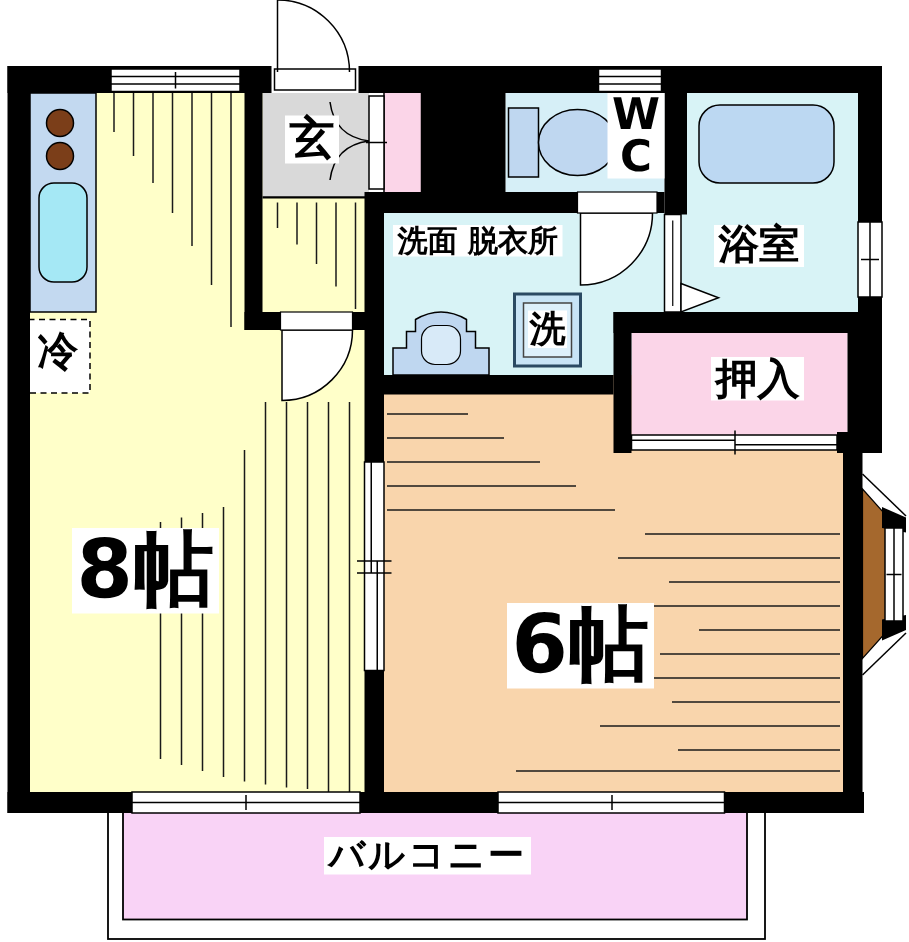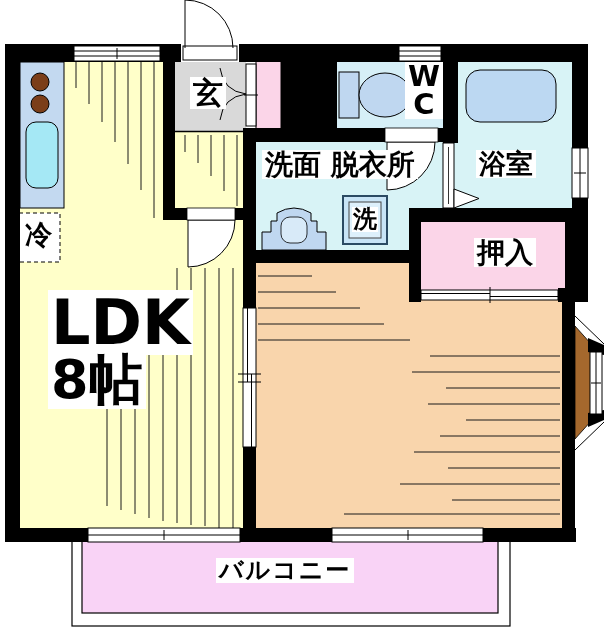--- a/index.html
+++ b/index.html
@@ -201,26 +201,26 @@
     <polygon points="575,326 592,345 592,420 575,439" fill="#A5682D" stroke="#000" stroke-width="0.8"></polygon>
     <polygon points="588,338 604,345 604,355 588,352" fill="#000"></polygon>
     <polygon points="588,413 604,410 604,420 588,427" fill="#000"></polygon>
     <rect x="590" y="352" width="12" height="62" fill="#fff" stroke="#000" stroke-width="1"></rect>
     <line x1="596" y1="352" x2="596" y2="414" stroke="#000" stroke-width="1"></line>
     <line x1="591" y1="383" x2="601" y2="383" stroke="#000" stroke-width="1"></line>
   </g>
 </svg>
 
 <div class="lbl" style="left:190px;top:77px;font-size:30px;">玄</div>
-<div class="lbl" style="left:262px;top:150px;font-size:28px;">洗面 脱衣所</div>
+<div class="lbl" style="left:262px;top:150px;font-size:20px;">洗面 脱衣所</div>
 <div class="lbl wc" style="left:405px;top:62px;font-size:29px;">
   <span>W</span>
   <span>C</span>
 </div>
 <div class="lbl" style="left:476px;top:150px;font-size:27px;">浴室</div>
 <div class="lbl" style="left:474px;top:238px;font-size:28px;">押入</div>
 <div class="lbl" style="left:352px;top:207px;font-size:24px;padding:0 1px;">洗</div>
 <div class="lbl transparent" style="left:25px;top:221px;font-size:27px;">冷</div>
-<div class="lbl" style="left:48px;top:290px;font-size:62px;">LDK</div>
 <div class="lbl" style="left:48px;top:352px;font-size:54px;text-align:right;">8帖</div>
+<div class="lbl" style="left:338px;top:402px;font-size:54px;">6帖</div>
 <div class="lbl" style="left:216px;top:558px;font-size:24px;letter-spacing:2px;">バルコニー</div>
 
 </div>
 
 </body></html>

